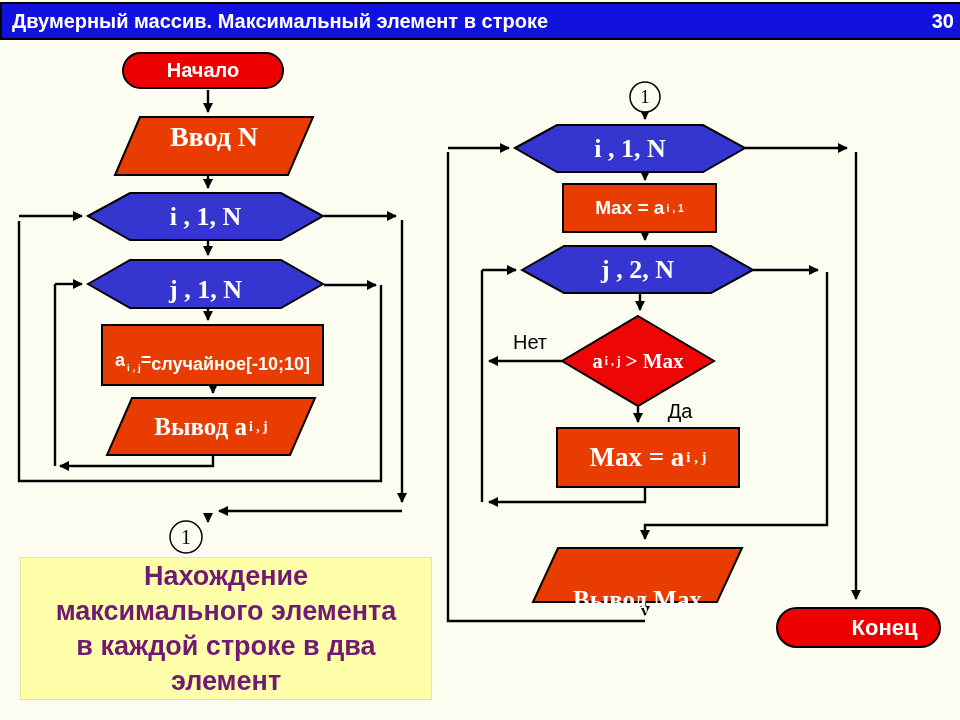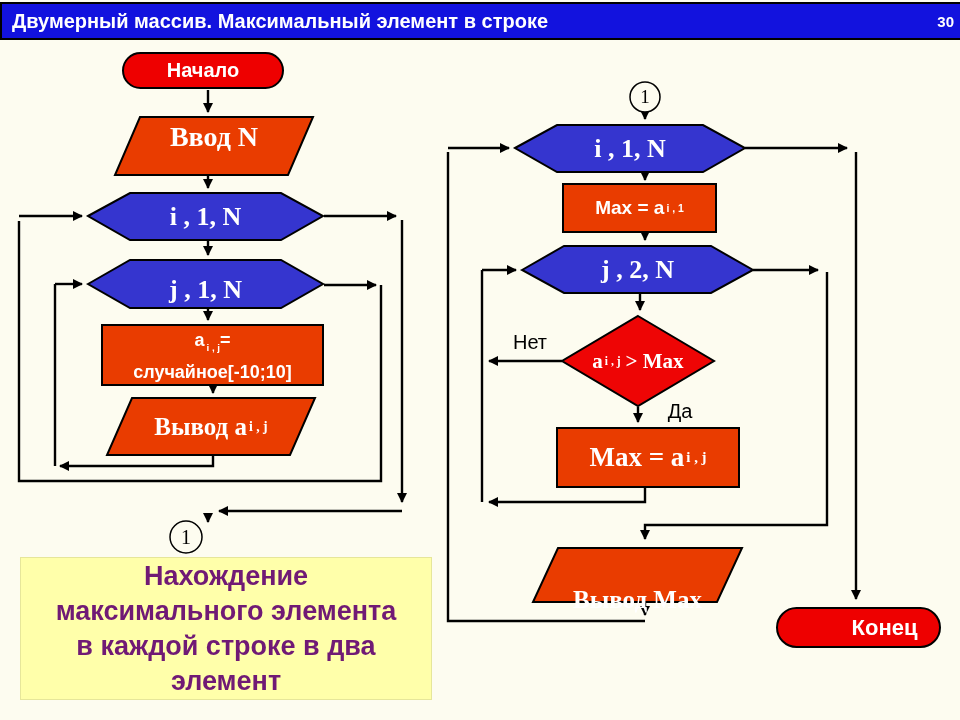--- a/index.html
+++ b/index.html
@@ -3,21 +3,21 @@
 <meta charset="utf-8">
 <style>
   html,body{margin:0;padding:0;}
   body{width:960px;height:720px;background:#FDFCF0;font-family:"Liberation Sans",sans-serif;overflow:hidden;}
   .slide{position:relative;width:960px;height:720px;}
 
   
   .titlebar{position:absolute;left:0;top:2px;width:942px;height:34px;background:#1212DE;
     border:2px solid #000;display:flex;align-items:center;justify-content:space-between;
     padding:0 10px;color:#fff;font-weight:bold;font-size:20px;}
-  .titlebar .pagenum{font-size:15px;}
+  .titlebar .pagenum{font-size:20px;}
 
   
   svg.layer{position:absolute;left:0;top:0;}
 
   
   .lbl{position:absolute;display:flex;align-items:center;justify-content:center;
     text-align:left;color:#fff;font-weight:bold;pointer-events:none;}
   .serif{font-family:"Liberation Serif",serif;}
   .sans{font-family:"Liberation Sans",sans-serif;}
   .sub{font-size:0.55em;vertical-align:-0.45em;font-weight:bold;margin-left:2px;}
@@ -101,21 +101,21 @@
       <rect x="557" y="428" width="182" height="59" fill="#E93C00"></rect>
       <polygon points="558,548 742,548 717,602 533,602" fill="#E93C00"></polygon>
       <rect x="777" y="608" width="163" height="39" rx="19.5" fill="#EE0000"></rect>
     </g>
   </svg>
 
   <div class="lbl sans" style="left:123px;top:53px;width:160px;height:35px;font-size:20px;">Начало</div>
   <div class="lbl serif" style="left:115px;top:108px;width:198px;height:58px;font-size:28px;">Ввод N</div>
   <div class="lbl serif" style="left:88px;top:193px;width:235px;height:47px;font-size:26px;">i , 1, N</div>
   <div class="lbl serif" style="left:88px;top:260px;width:235px;height:60px;font-size:26px;">j , 1, N</div>
-  <div class="lbl sans" style="left:102px;top:318px;width:221px;height:76px;font-size:18px;flex-direction:column;line-height:24px;">
+  <div class="lbl sans" style="left:102px;top:326px;width:221px;height:76px;font-size:18px;line-height:24px;">
     <div><span>a</span><span class="sub">i , j</span><span>=</span></div>
     <div>случайное[-10;10]</div>
   </div>
   <div class="lbl serif" style="left:107px;top:398px;width:208px;height:57px;font-size:25px;">
     <span>Вывод a</span>
       <span class="sub">i , j</span>
   </div>
   <div class="lbl serif black" style="left:170px;top:521px;width:32px;height:32px;font-size:20px;">1</div>
 
   <div class="lbl serif black" style="left:630px;top:82px;width:30px;height:30px;font-size:19px;">1</div>

